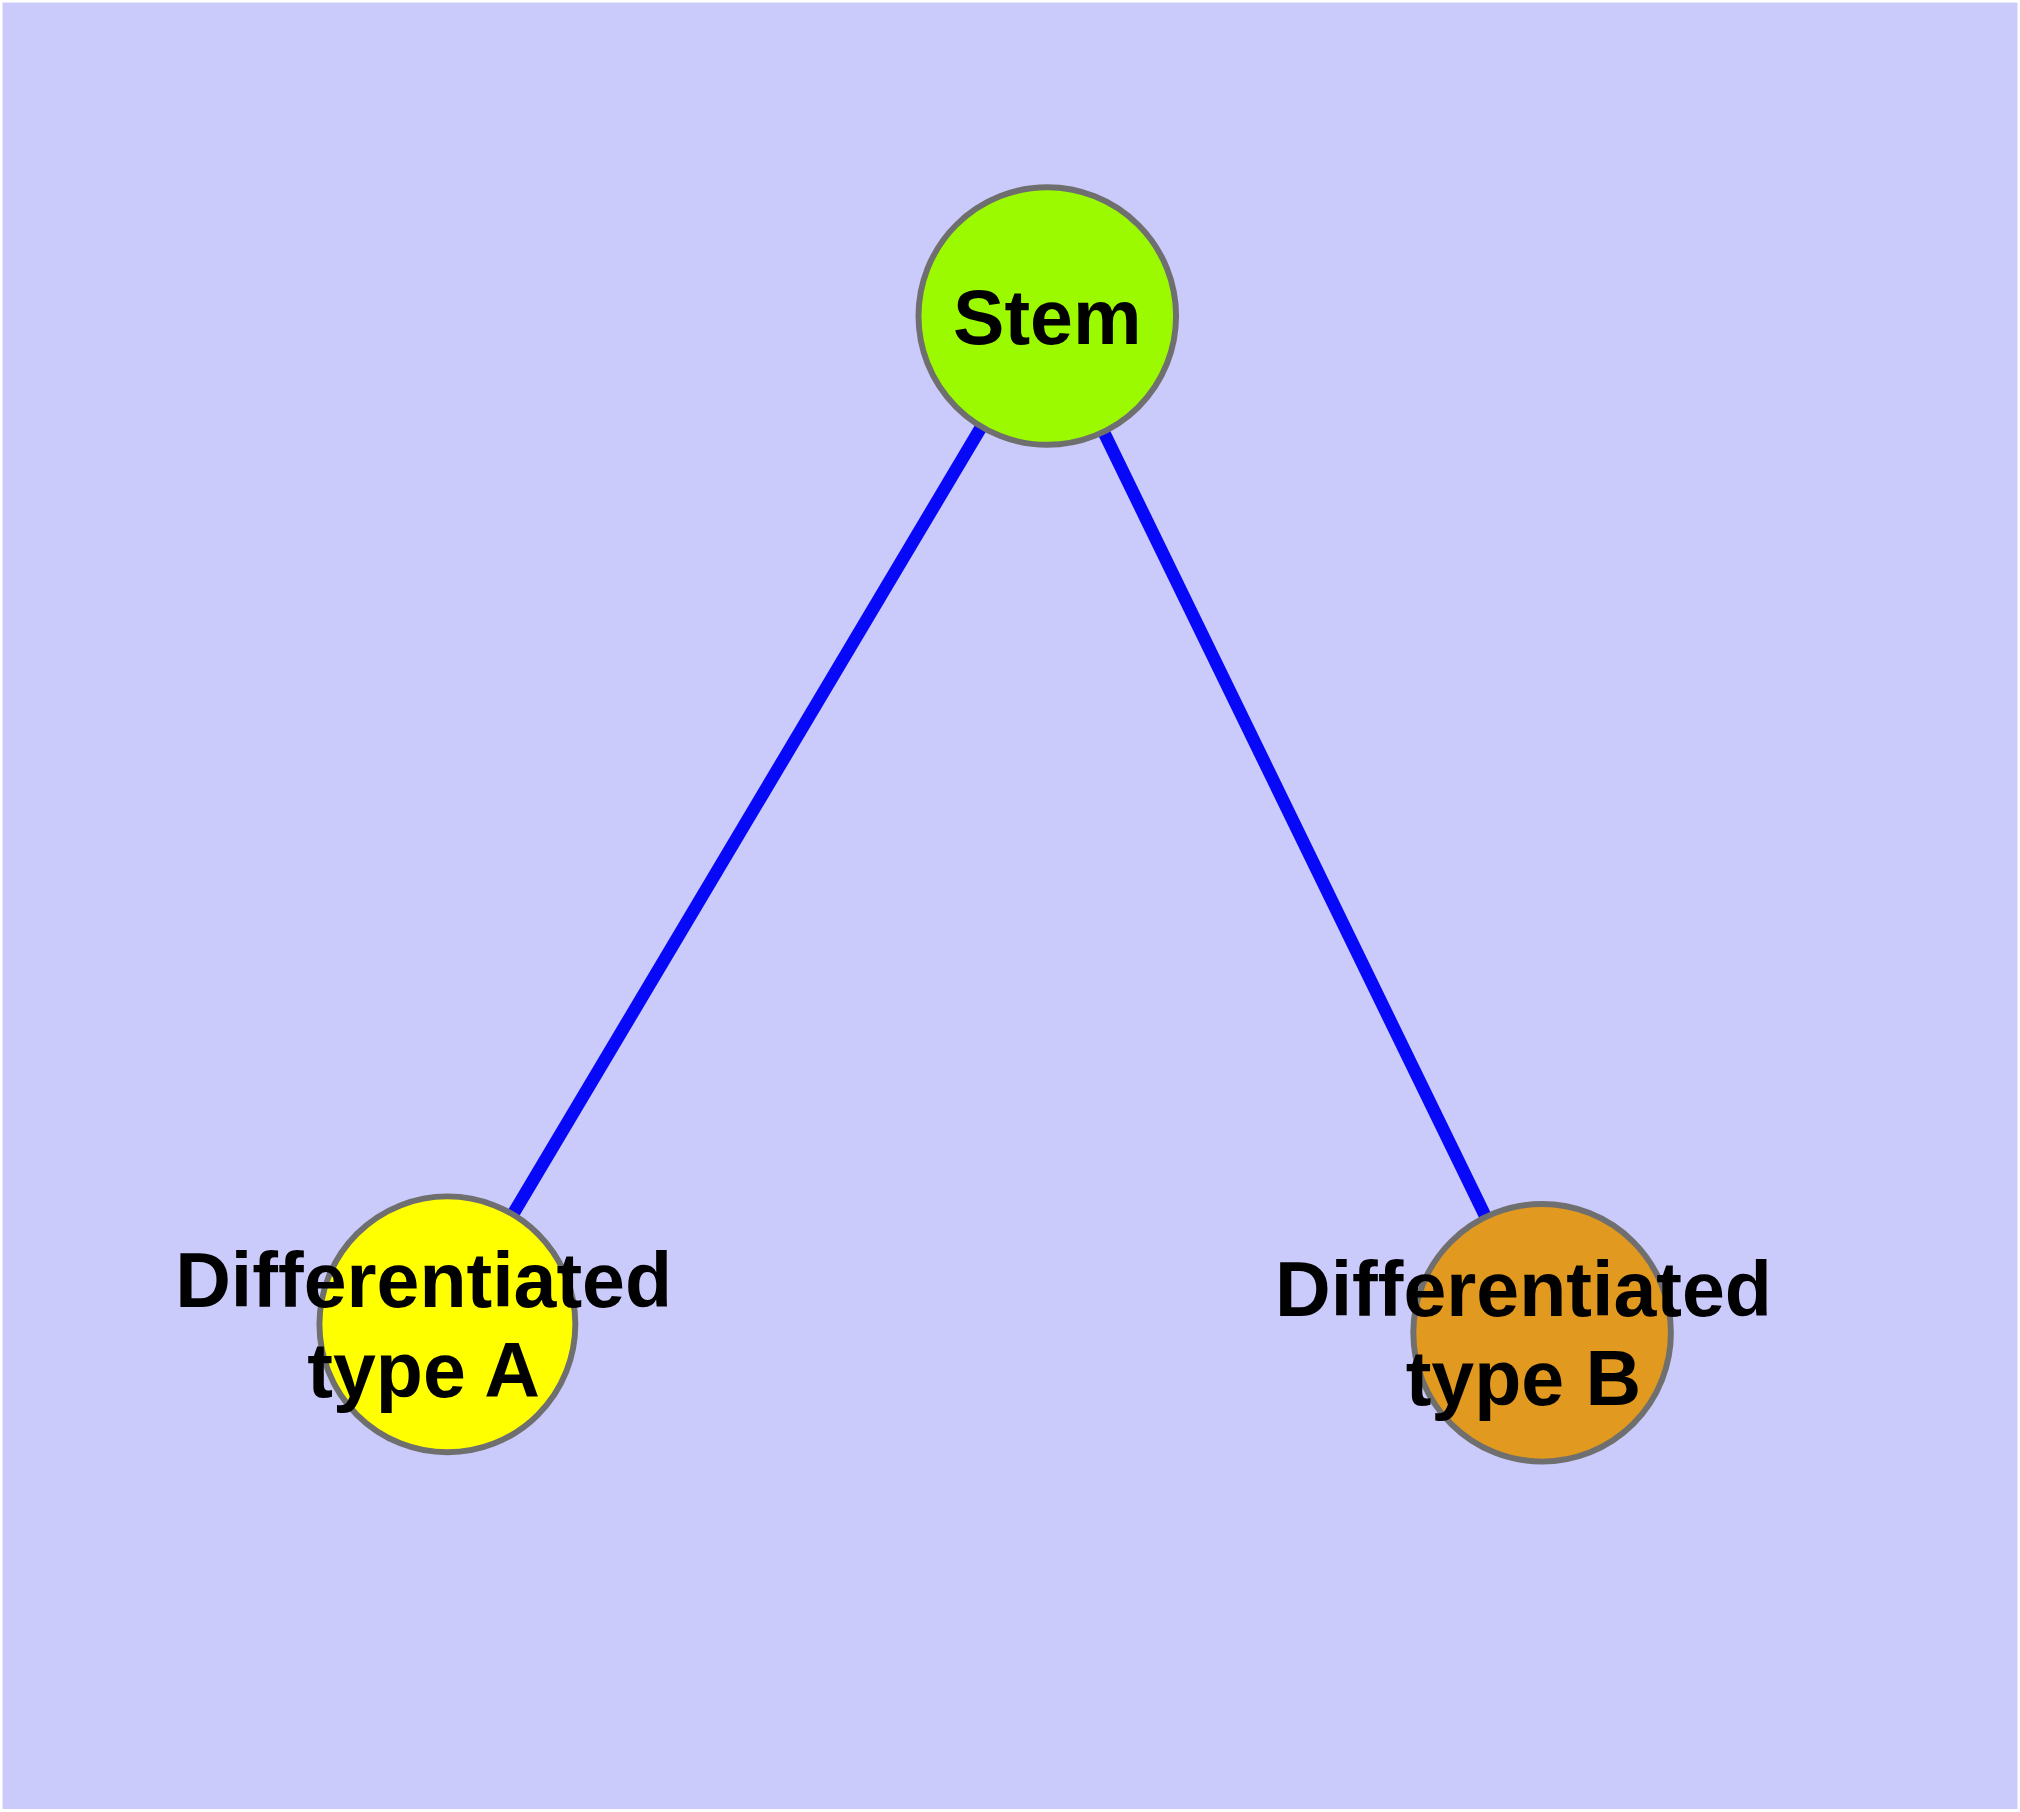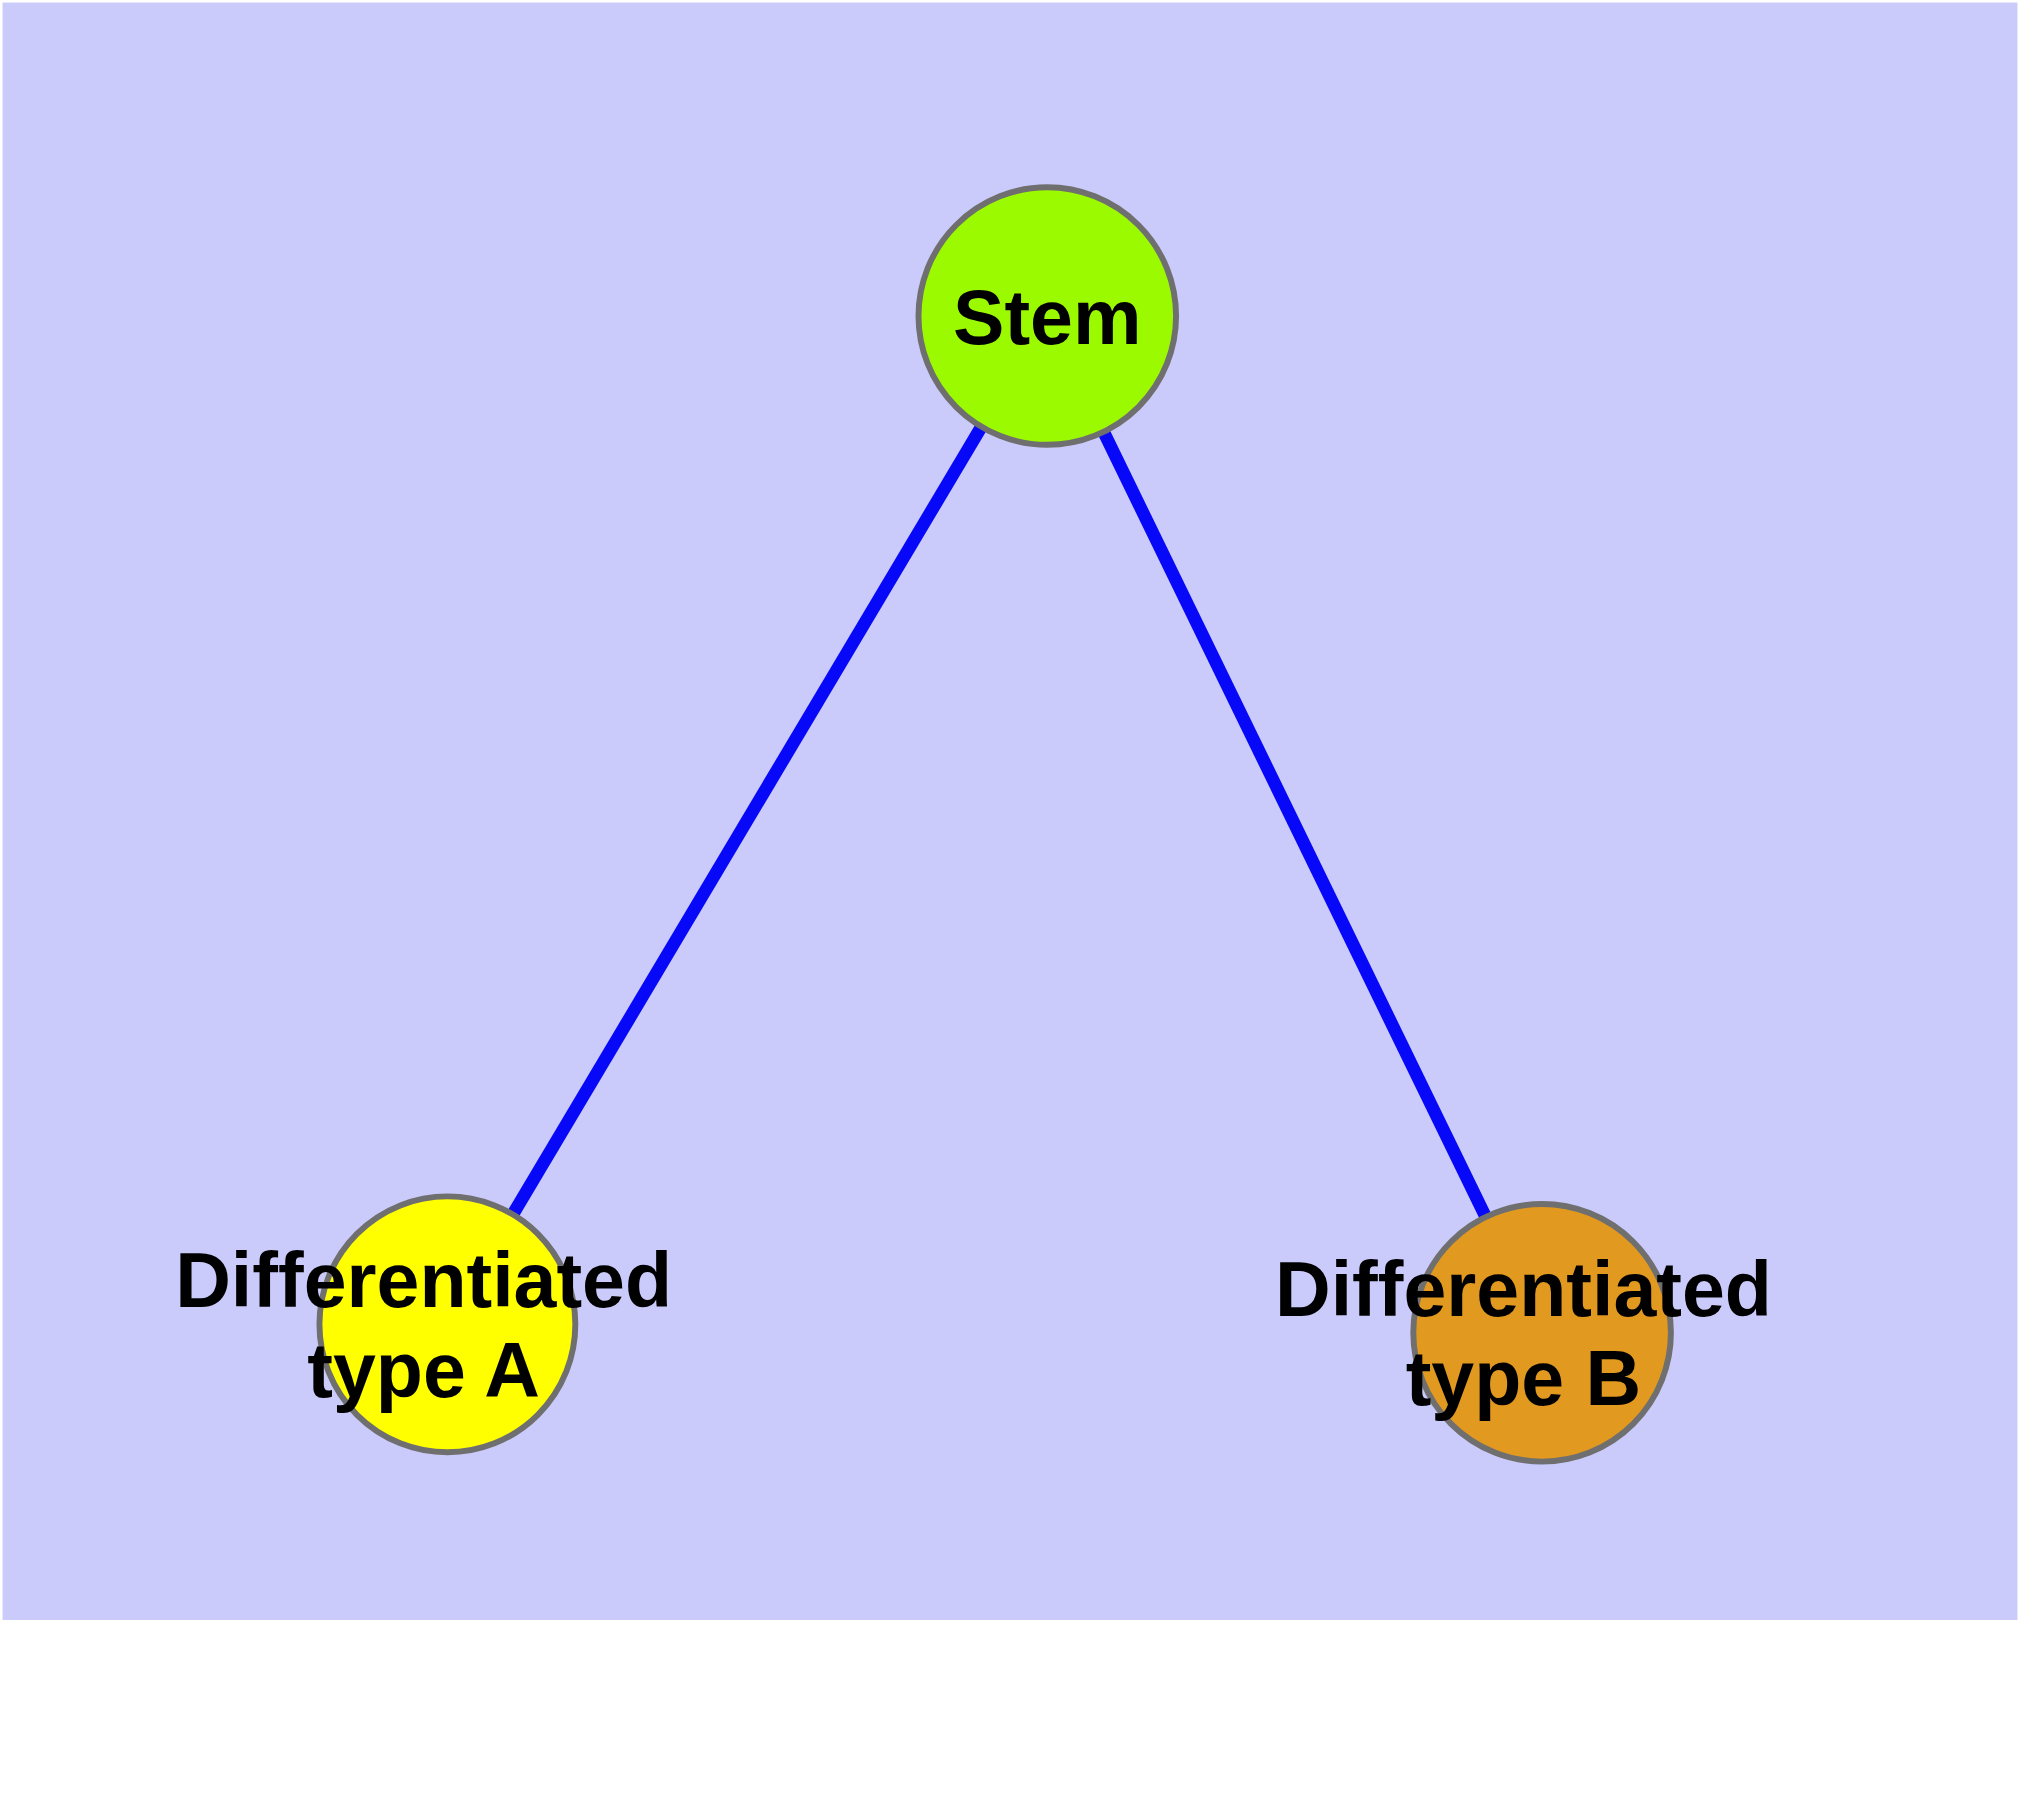--- a/index.html
+++ b/index.html
@@ -2,21 +2,21 @@
 <html style="font-size:13.6px"><head>
 <meta charset="utf-8">
 <style>
   html, body {
     margin: 0;
     padding: 0;
     background: #FFFFFF;
   }
   .figure-wrap {
     width: 2021px;
-    height: 1620px;
+    height: 1812px;
     max-width: 100%;
     position: relative;
   }
   svg.diagram {
     display: block;
     width: 100%;
     height: auto;
   }
   .edge {
     fill: none;

